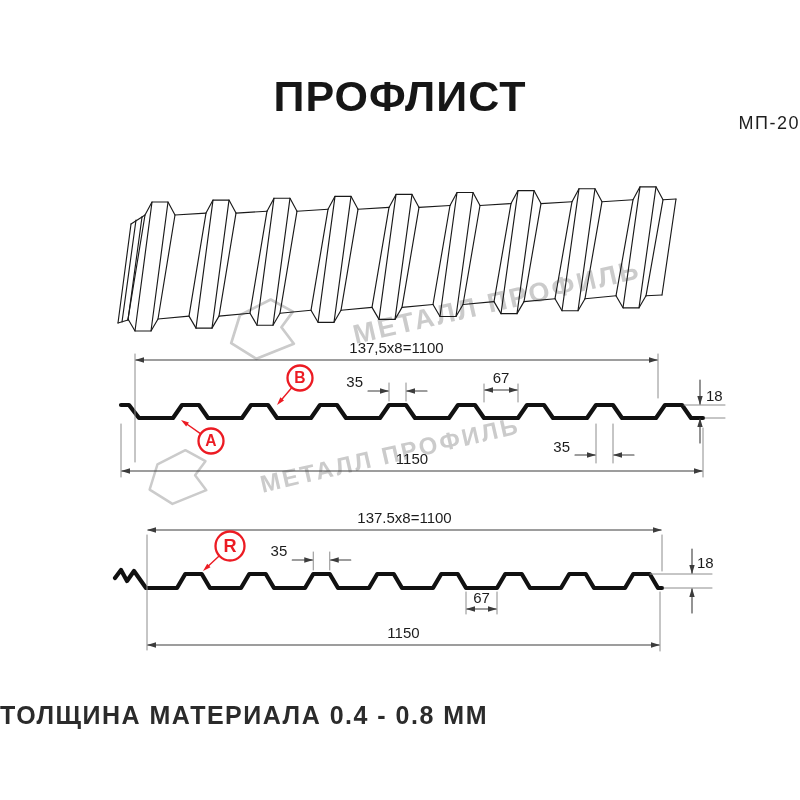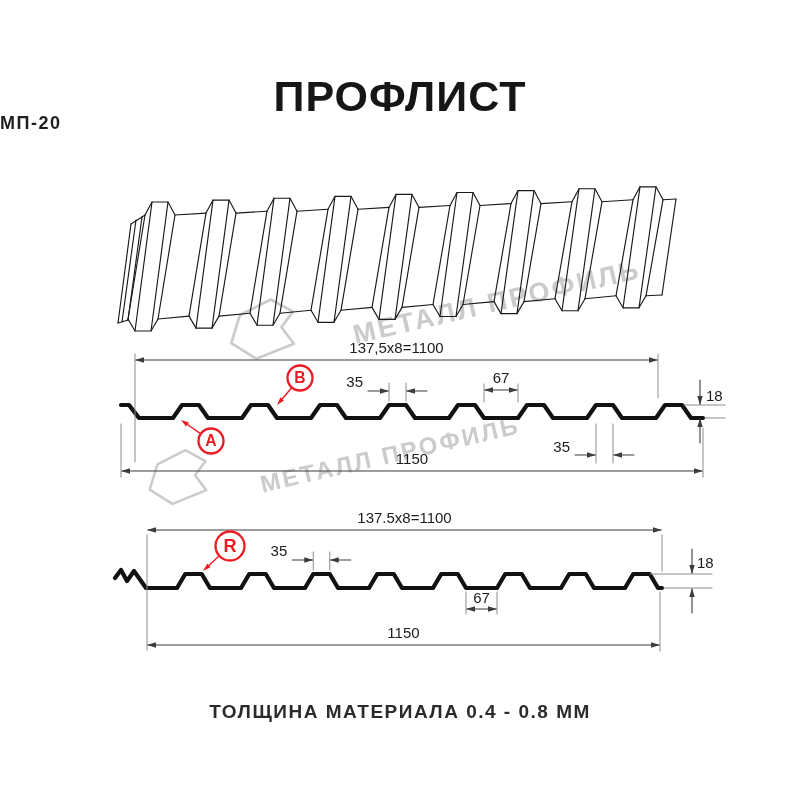--- a/index.html
+++ b/index.html
@@ -1,23 +1,23 @@
 <!DOCTYPE html>
 <html><head>
 <meta charset="utf-8">
 <style>
   html,body{margin:0;padding:0;}
   body{width:800px;height:800px;background:#ffffff;position:relative;overflow:hidden;
        font-family:"Liberation Sans",sans-serif;}
   .title{position:absolute;left:0;top:72px;width:800px;text-align:center;
          font-size:43px;font-weight:800;letter-spacing:1px;color:#161616;}
-  .subtitle{position:absolute;left:0;top:113px;width:800px;text-align:left;
-         font-size:18px;font-weight:700;letter-spacing:1.5px;color:#1f1f1f;}
-  .footer{position:absolute;left:0;top:701px;width:800px;text-align:center;
-         font-size:19px;font-weight:600;letter-spacing:1.5px;color:#2b2b2b;}
+  .subtitle{position:absolute;left:0;top:113px;width:800px;text-align:right;
+         font-size:18px;font-weight:400;letter-spacing:1.5px;color:#1f1f1f;}
+  .footer{position:absolute;left:0;top:701px;width:800px;
+         font-size:25px;font-weight:600;letter-spacing:1.5px;color:#2b2b2b;}
   svg{position:absolute;left:0;top:0;}
   svg text{font-family:"Liberation Sans",sans-serif;}
 </style>
 </head>
 <body>
 
 <div class="title">ПРОФЛИСТ</div>
 <div class="subtitle">МП-20</div>
 <svg id="drawing" width="800" height="800" viewBox="0 0 800 800">
     <g transform="translate(497,303) rotate(-13)">

